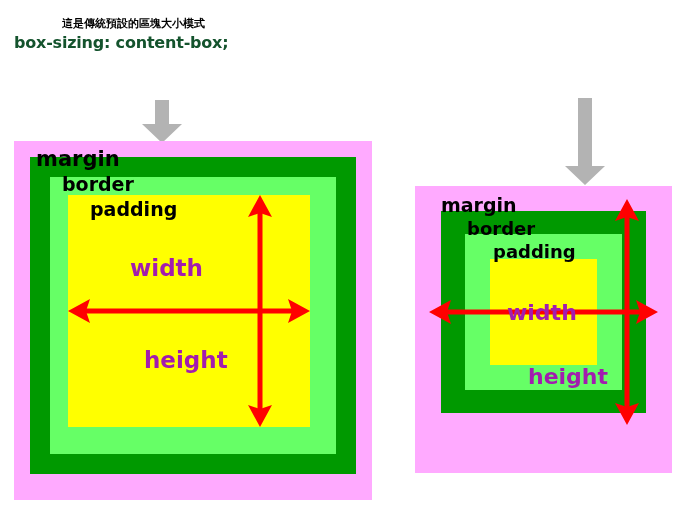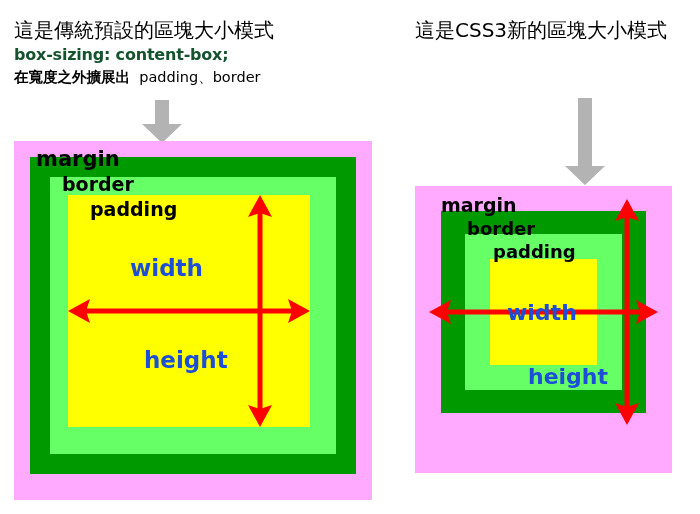--- a/index.html
+++ b/index.html
@@ -22,23 +22,24 @@
   }
 
   
   .caption {
     position: absolute;
     line-height: 1.42;
     color: #000000;
     white-space: nowrap;
   }
   .caption .line1 {
-    font-size: 20px;
-    font-weight: normal;
+    font-size: 11px;
+    font-weight: bold;
     letter-spacing: 0px;
+    margin-left: 48px;
   }
   .caption .line2 {
     font-size: 16px;
     font-weight: bold;
     color: #14532d;
     letter-spacing: -0.2px;
   }
   .caption .line3 {
     font-size: 14.5px;
     font-weight: normal;
@@ -68,42 +69,40 @@
   }
   .arrows-svg {
     position: absolute;
     left: 0; top: 0;
     overflow: visible;
     pointer-events: none;
   }
   .dim-label {
     position: absolute;
     font-weight: bold;
-    color: #1d4ed8;
+    color: #a21caf;
     white-space: nowrap;
     line-height: 1;
   }
 
   
   #diagram-left  { left: 14px;  top: 141px; width: 358px; height: 359px; }
   #diagram-right { left: 415px; top: 186px; width: 257px; height: 287px; }
 </style>
 </head>
 <body>
 
 <div class="stage">
 
   <div class="caption" id="caption-left">
     <div class="line1">這是傳統預設的區塊大小模式</div>
     <div class="line2">box-sizing: content-box;</div>
-    <div class="line3"><span class="cjk">在寬度之外擴展出</span>&nbsp;&nbsp;<span>padding、border</span></div>
   </div>
 
   <div class="caption" id="caption-right">
-    <div class="line1">這是CSS3新的區塊大小模式</div>
   </div>
 
   <svg class="grey-arrow" style="left:141px; top:100px;" width="42" height="44" viewBox="0 0 42 44">
     <path d="M14 0 H28 V24 H41 L21 43 L1 24 H14 Z" fill="#b3b3b3"></path>
   </svg>
 
   <svg class="grey-arrow" style="left:564px; top:98px;" width="42" height="88" viewBox="0 0 42 88">
     <path d="M14 0 H28 V68 H41 L21 87 L1 68 H14 Z" fill="#b3b3b3"></path>
   </svg>
 

